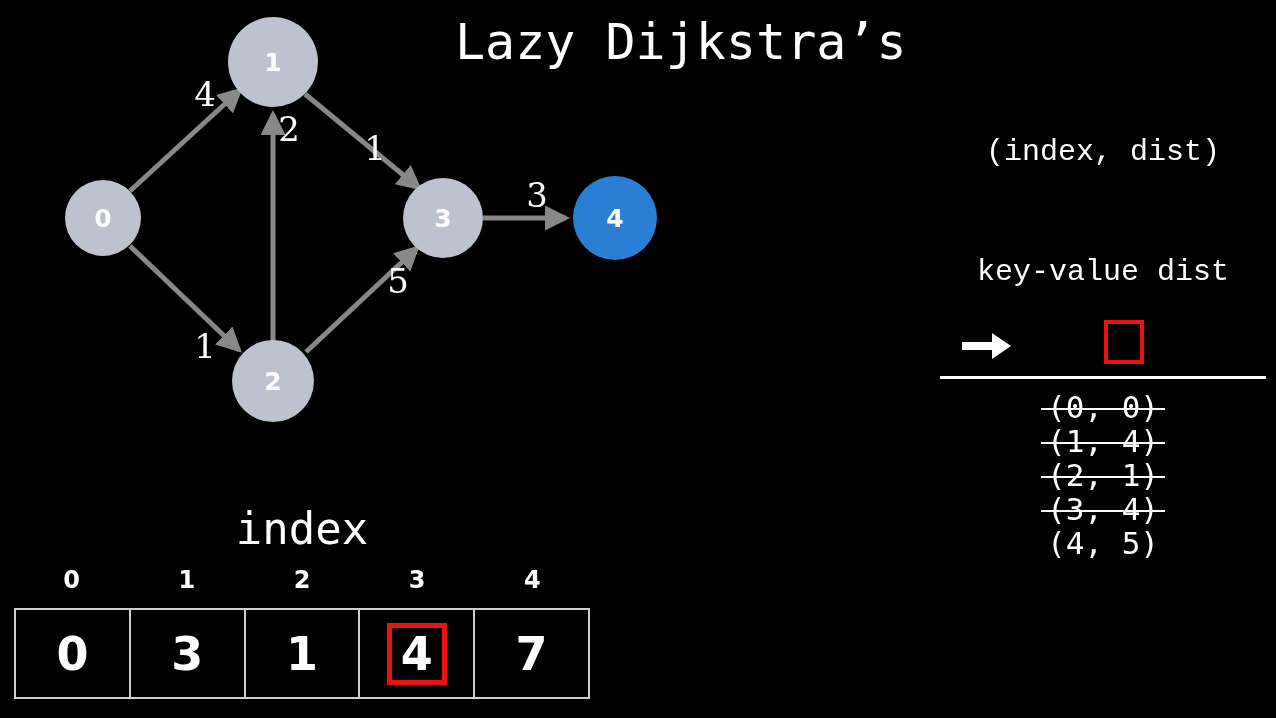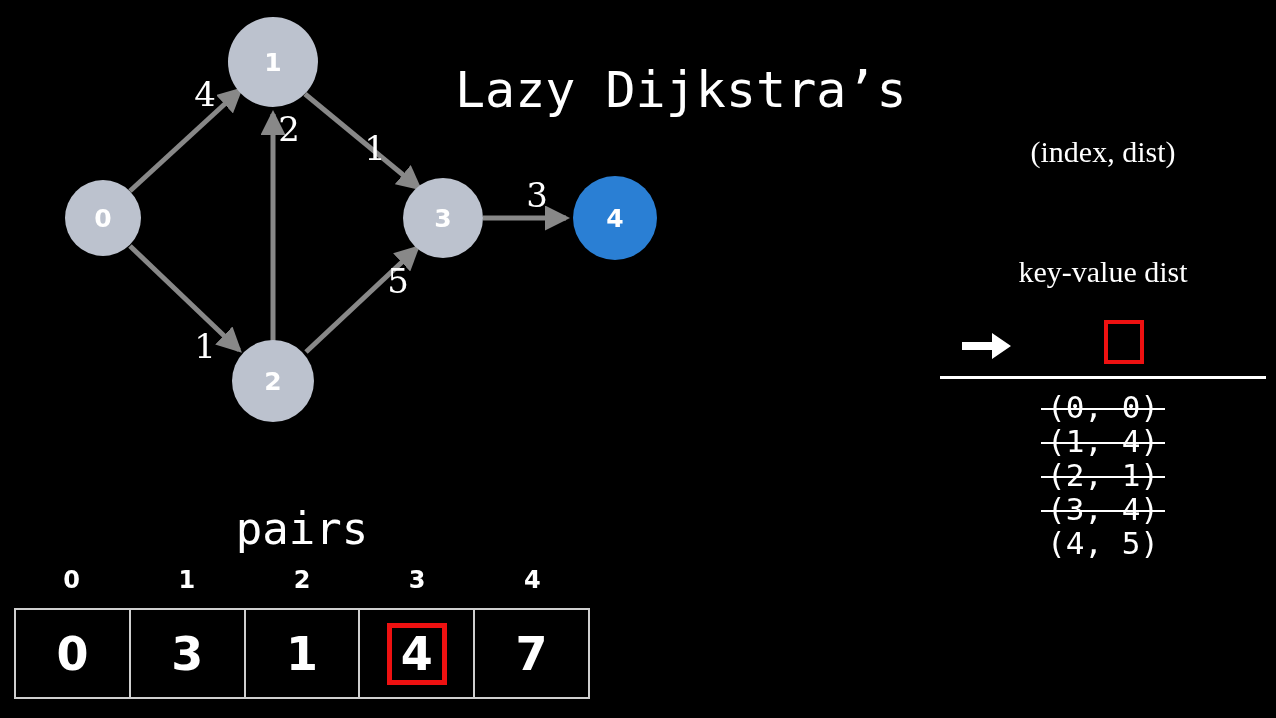--- a/index.html
+++ b/index.html
@@ -28,21 +28,20 @@
     left: 455px;
     top: 14px;
     width: 460px;
     text-align: left;
     font-family: "DejaVu Sans Mono", monospace;
     font-size: 50px;
     line-height: 56px;
     letter-spacing: 0px;
     color: #ffffff;
     white-space: pre;
-    margin-top: 48px;
   }
 
   
   #graph-svg {
     position: absolute;
     left: 0; top: 0;
   }
   .node-label {
     font-family: "DejaVu Sans", sans-serif;
     font-weight: bold;
@@ -61,21 +60,21 @@
 
   
   #kv-panel {
     position: absolute;
     left: 930px;
     top: 52px;
     width: 346px;
   }
   #kv-header {
     text-align: center;
-    font-family: Liberation Serif, serif;
+    font-family: Liberation Mono, monospace;
     font-size: 30px;
     line-height: 40px;
     color: #ffffff;
     white-space: pre;
   }
   #kv-rule {
     margin: 4px 10px 0 10px;
     height: 3px;
     background: #ffffff;
   }
@@ -256,21 +255,21 @@
       <div class="kv-row"><span class="kv-text">(4, 5)</span></div>
     </div>
   </div>
 
   <svg id="kv-pointer" viewBox="0 0 50 30" style="left:962px; top:331px; width:50px; height:30px;">
     <path d="M0,11 L30,11 L30,2 L49,15 L30,28 L30,19 L0,19 Z" fill="#ffffff"></path>
   </svg>
 
   <div id="kv-highlight-box"></div>
 
-  <div id="dist-title">pairs</div>
+  <div id="dist-title">index</div>
 
   <div id="dist-index-row">
     <div class="idx">0</div>
     <div class="idx">1</div>
     <div class="idx">2</div>
     <div class="idx">3</div>
     <div class="idx">4</div>
   </div>
 
   <div id="dist-table">

